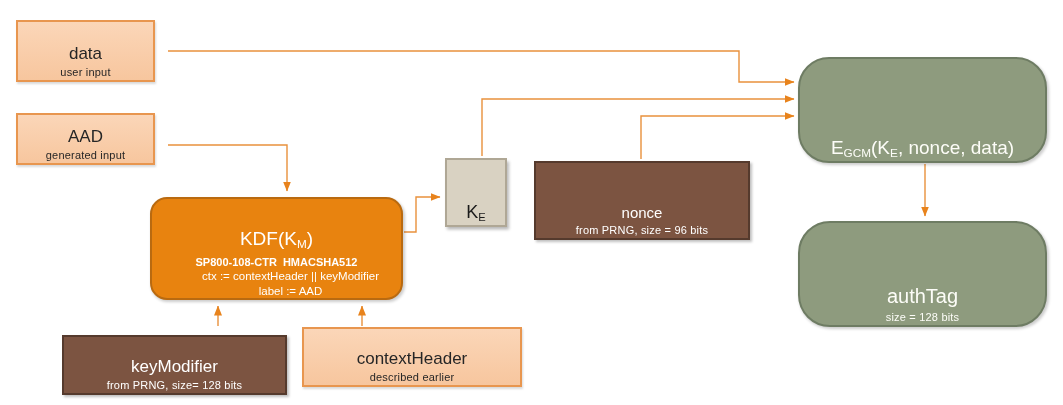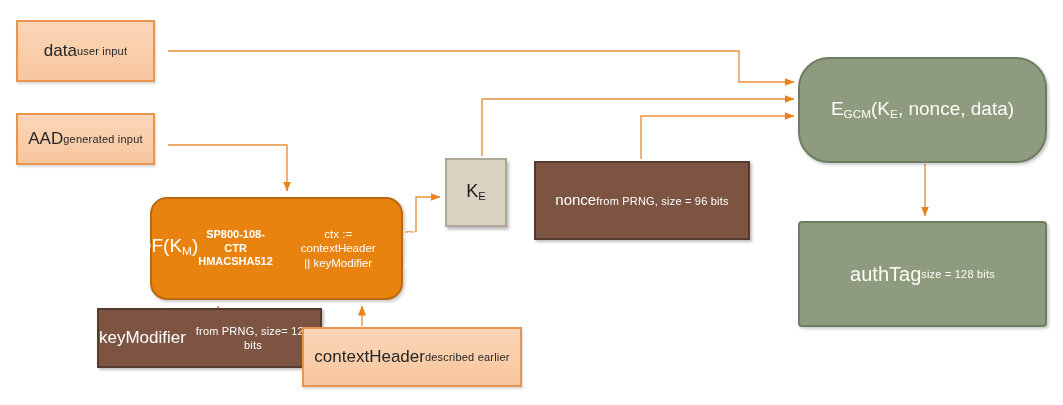--- a/index.html
+++ b/index.html
@@ -1,35 +1,35 @@
 <!DOCTYPE html>
 <html><head>
 <meta charset="utf-8">
 <style>
   html,body{margin:0;padding:0;background:#ffffff;}
   body{font-family:"Liberation Sans", sans-serif;}
   #canvas{position:relative;width:1063px;height:405px;background:#ffffff;overflow:hidden;}
-  .box{position:absolute;box-sizing:border-box;display:flex;align-items:center;justify-content:center;text-align:center;line-height:1.25;}
+  .box{position:absolute;box-sizing:border-box;display:flex;flex-direction:column;align-items:center;justify-content:flex-end;text-align:center;line-height:1.25;}
   .peach{background:linear-gradient(180deg,#fbd6b8 0%,#f7c69e 100%);border:2px solid #e8964f;color:#262626;box-shadow:1px 1.5px 2px rgba(0,0,0,0.15);}
   .brown{background:#7c5441;border:2px solid #553a2d;color:#ffffff;box-shadow:1.5px 2px 2.5px rgba(0,0,0,0.25);}
   .green{background:#8e9b7e;border:2px solid #6e7c63;color:#fdfdf8;box-shadow:1.5px 2px 3px rgba(0,0,0,0.2);}
   .orange{background:#e8830f;border:2.5px solid #b96a10;color:#ffffff;box-shadow:1.5px 2px 3px rgba(0,0,0,0.2);}
   .beige{background:#d9d2c2;border:2px solid #afa795;color:#1a1a1a;box-shadow:2px 2.5px 3px rgba(0,0,0,0.28);}
   .title-lg{font-size:17px;}
   .subtitle{font-size:11px;letter-spacing:0.2px;margin-top:2px;}
   .sub{font-size:0.62em;vertical-align:-0.28em;}
 
   #box-data{left:16px;top:20px;width:139px;height:62px;}
   #box-aad{left:16px;top:113px;width:139px;height:52px;}
   #box-kdf{left:150px;top:197px;width:253px;height:103px;border-radius:17px;}
   #box-ke{left:445px;top:158px;width:62px;height:69px;font-size:18px;}
   #box-nonce{left:534px;top:161px;width:216px;height:79px;}
   #box-egcm{left:798px;top:57px;width:249px;height:106px;border-radius:31px;font-size:19px;}
-  #box-authtag{left:798px;top:221px;width:249px;height:106px;border-radius:4px;}
-  #box-keymodifier{left:62px;top:308px;width:225px;height:60px;margin-left:35px;}
+  #box-authtag{left:798px;top:221px;width:249px;height:106px;border-radius:32px;}
+  #box-keymodifier{left:62px;top:335px;width:225px;height:60px;}
   #box-contextheader{left:302px;top:327px;width:220px;height:60px;}
 
   .kdf-title{font-size:19px;margin-bottom:3px;}
   .kdf-line1{font-size:11px;font-weight:bold;word-spacing:3px;}
   .kdf-line2,.kdf-line3{font-size:11.5px;margin-left:28px;}
   .nonce-title{font-size:15px;}
   .authtag-title{font-size:20px;}
   .bigname{font-size:17px;}
 
   #arrows{position:absolute;left:0;top:0;width:1063px;height:405px;pointer-events:none;}

